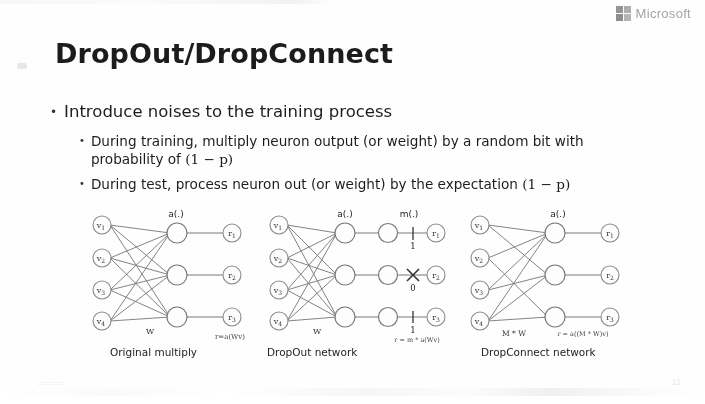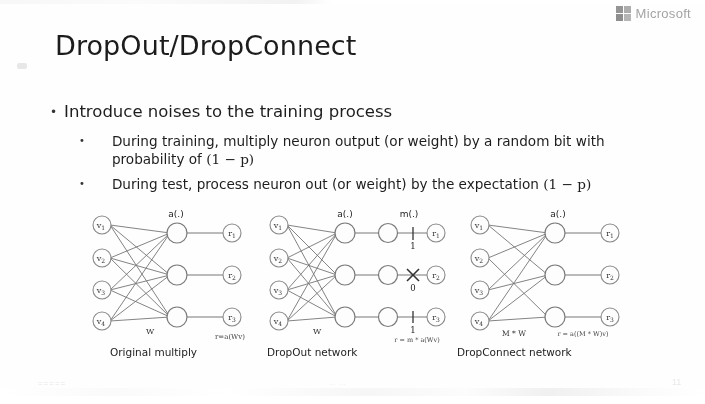--- a/index.html
+++ b/index.html
@@ -42,23 +42,23 @@
   .ms-squares i.s2{background:#7d7d7d;}
   .ms-squares i.s3{background:#4a4a4a;}
   .ms-squares i.s4{background:#8a8a8a;}
   .ms-word{
     font-size:13px;letter-spacing:.3px;color:#6b6b6b;
     font-family:"Liberation Sans", sans-serif;
   }
 
   
   .title{
-    position:absolute;left:55px;top:30px;
+    position:absolute;left:55px;top:38px;
     font-size:27px;line-height:32px;
-    font-weight:400;color:#1c1c1c;
+    font-weight:700;color:#1c1c1c;
     letter-spacing:.1px;
     font-family:"DejaVu Sans", sans-serif;
   }
   .ghost-mark{
     position:absolute;left:17px;top:63px;
     width:10px;height:6px;
     background:#e3e3e3;border-radius:2px;opacity:.85;
   }
 
   
@@ -70,40 +70,40 @@
   }
   .b1 .dot{font-size:12px;line-height:22px;color:#333;}
   .sub{margin:9px 0 0 29px;}
   .b2{
     display:flex;align-items:flex-start;gap:6px;
     font-size:13.6px;line-height:18px;color:#1d1d1d;
     margin-bottom:7px;
     font-family:"DejaVu Sans", sans-serif;
   }
   .b2 .dot{font-size:10px;line-height:18px;color:#333;}
-  .b2 .txt{max-width:545px;margin-left:21px;}
+  .b2 .txt{max-width:545px;}
   .mth{font-family:"DejaVu Serif", serif;font-style:normal;}
 
   
   .figures{
     position:absolute;left:80px;top:203px;width:560px;height:140px;
   }
   .fig{
     position:absolute;top:0;height:140px;
   }
   .fig svg{display:block;}
   .caption{
     position:absolute;top:346px;
     font-size:10.5px;color:#222;
     font-family:"DejaVu Sans", sans-serif;
     white-space:nowrap;
   }
   .cap1{left:110px;}
   .cap2{left:267px;}
-  .cap3{left:457px;text-align:center;}
+  .cap3{left:481px;text-align:center;}
 
   
   .footer-left{
     position:absolute;left:38px;top:379px;
     font-size:8px;color:#e6e6e6;letter-spacing:1px;
   }
   .footer-center{
     position:absolute;left:330px;top:378px;
     font-size:8px;color:#e8e8e8;letter-spacing:1px;
   }

